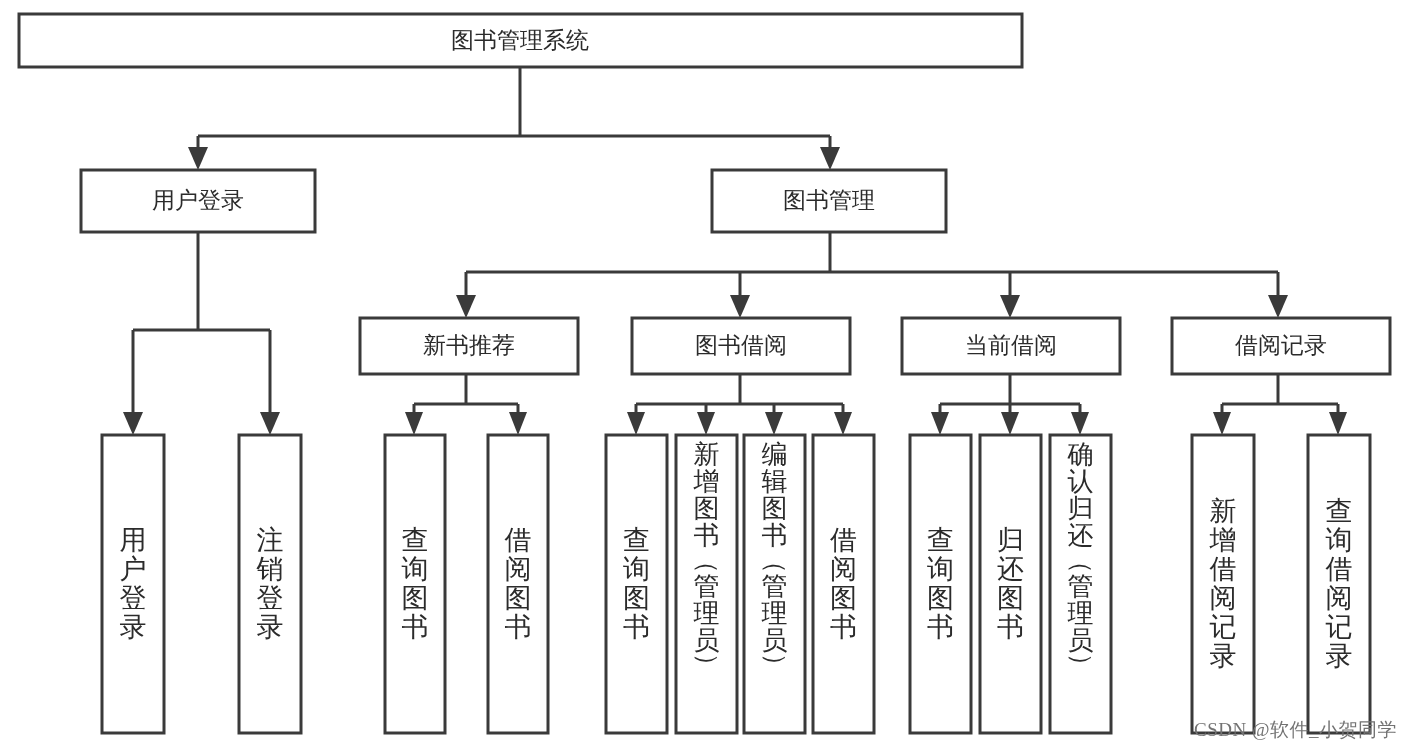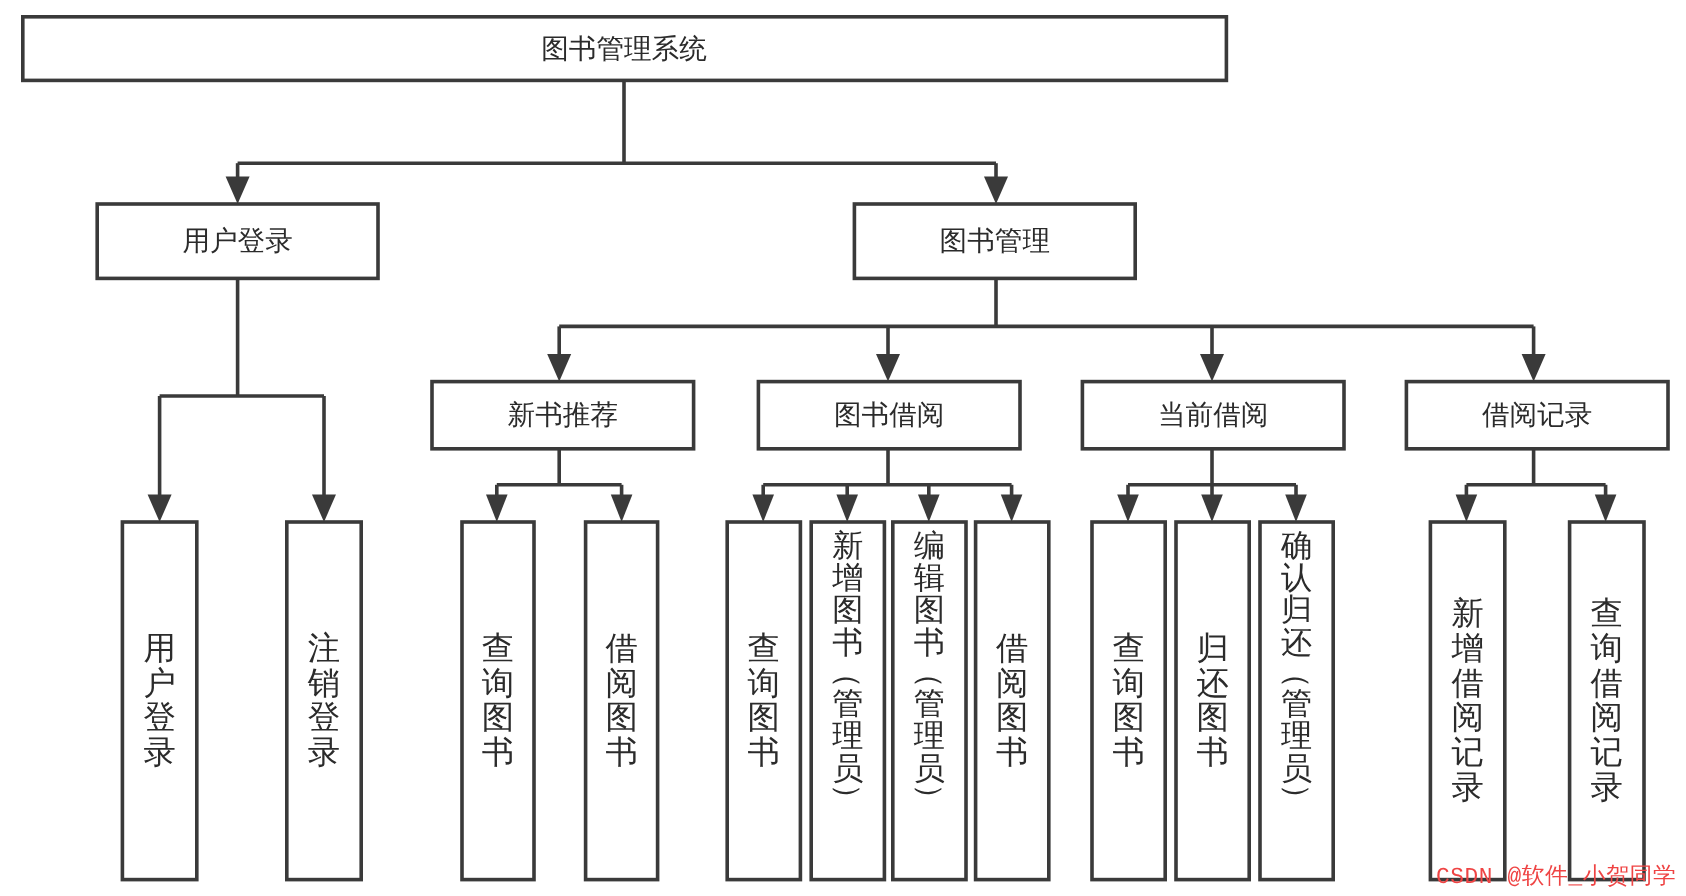--- a/index.html
+++ b/index.html
@@ -59,23 +59,23 @@
     pointer-events: none;
     text-align: center;
   }
   .vert-text-wrap span {
     display: block;
   }
   .watermark {
     position: absolute;
     right: 8px;
     bottom: 4px;
-    font-family: Liberation Mono, monospace;
+    font-family: Liberation Serif, serif;
     font-size: 19px;
-    color: #ef4444;
+    color: #737373;
     letter-spacing: 0.5px;
     white-space: nowrap;
   }
 </style>
 </head>
 <body>
 
 <div id="diagram-root">
 
   <svg id="tree-svg" viewBox="0 0 1405 747">

